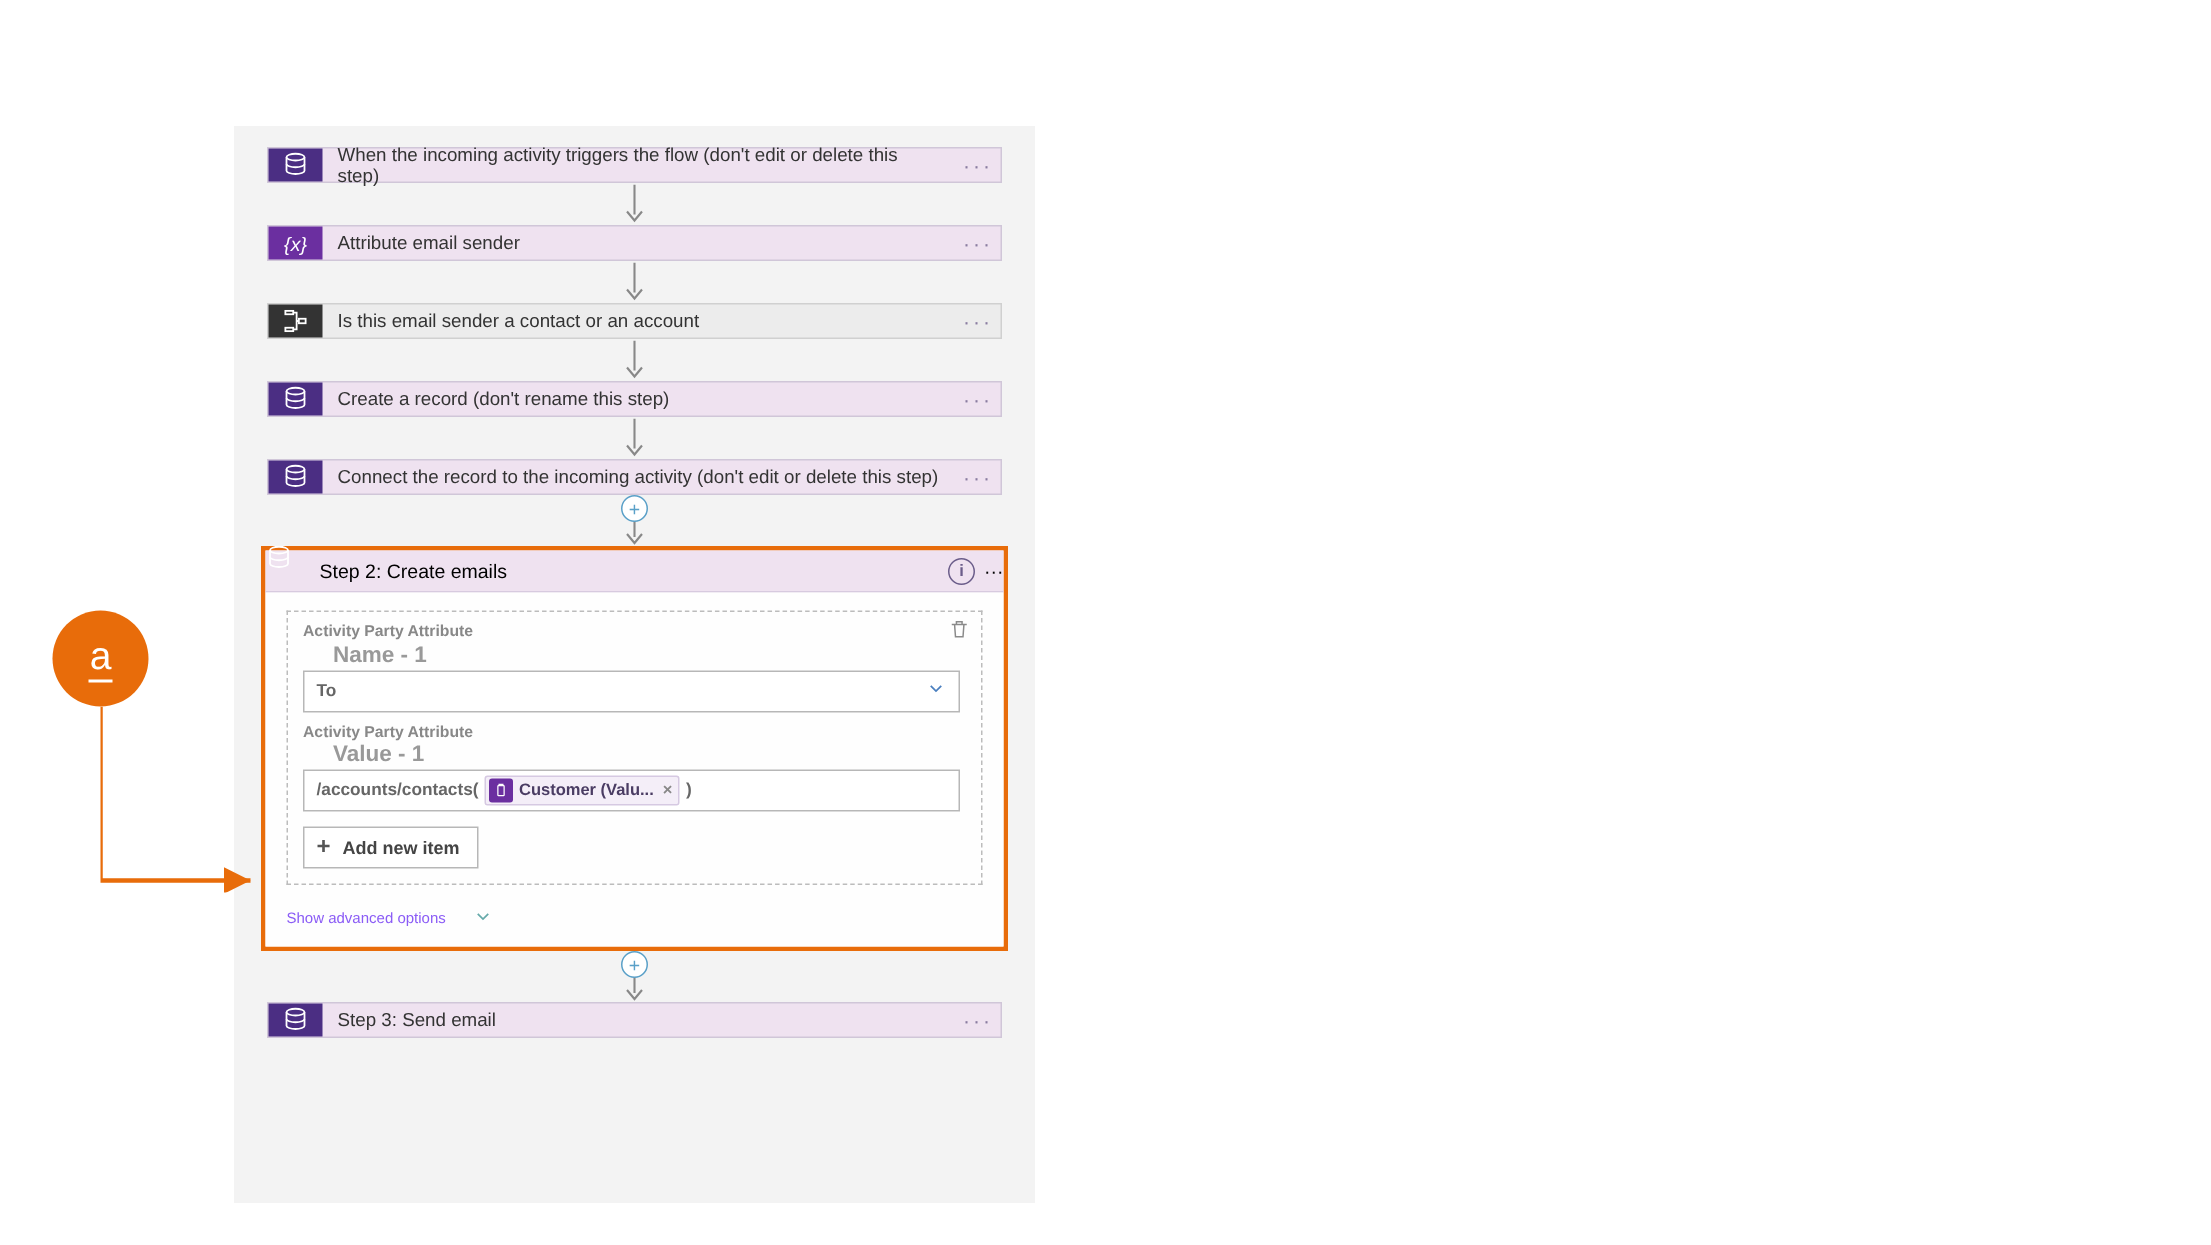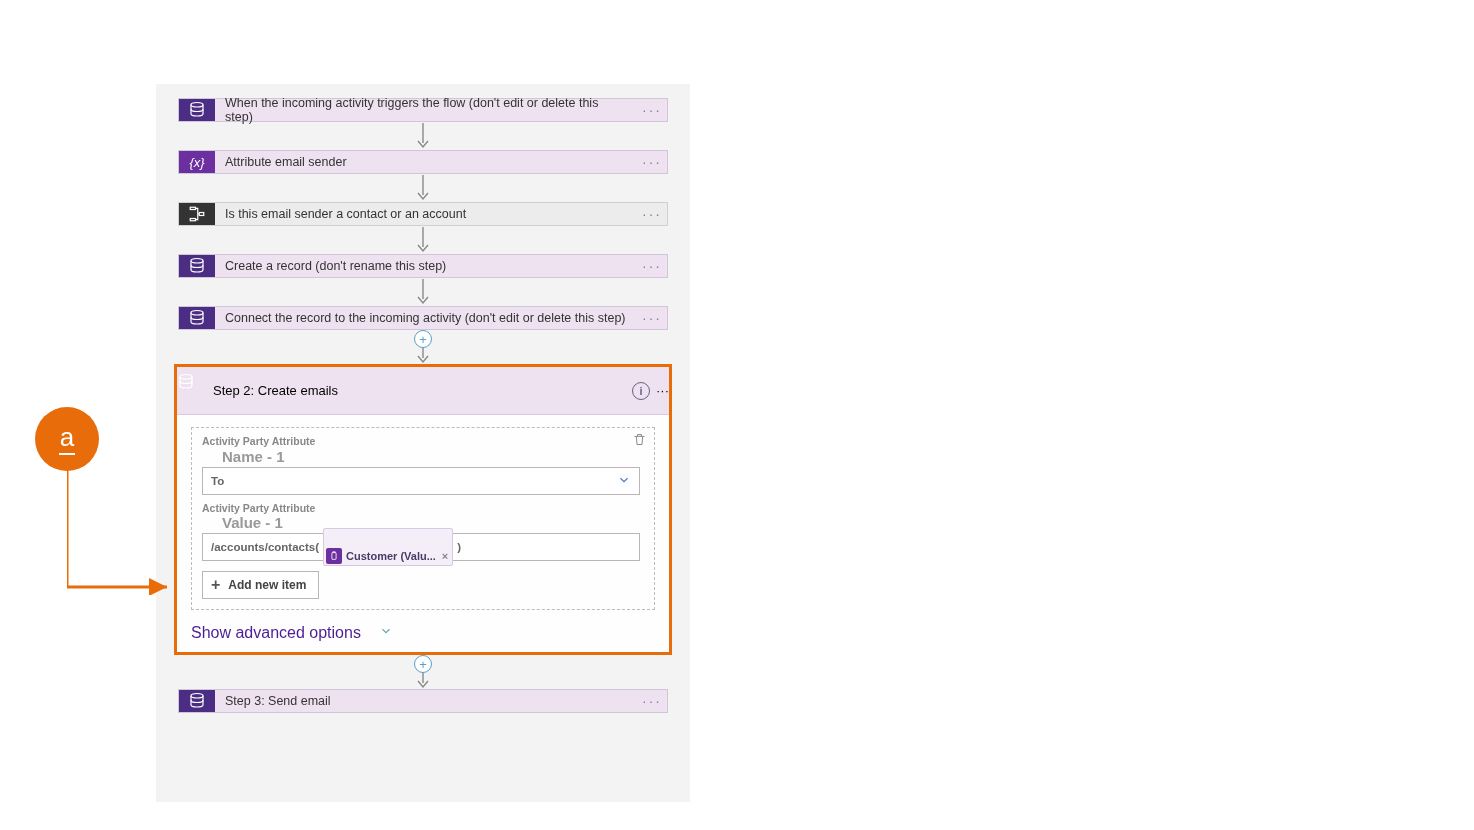--- a/index.html
+++ b/index.html
@@ -73,21 +73,21 @@
   
   .expanded {
     margin: 0 18px;
     border: 3px solid #e86c0a;
     background: #ffffff;
     position: relative;
   }
   .expanded .hdr {
     display: flex; align-items: center;
     background: #efe2f0;
-    height: 48px;
+    height: 28px;
     border-bottom: 1px solid #d7cadf;
   }
   .expanded .body {
     padding: 12px 14px 10px 14px;
     background: #fefefe;
   }
   .row { display: flex; align-items: center; margin-bottom: 10px; }
   .row .lbl {
     width: 100px; font-size: 11px; color: #666;
   }
@@ -117,21 +117,21 @@
     display: flex; align-items: center;
     padding: 0 8px; background: #fff;
     font-size: 11.5px; color: #666;
     position: relative;
   }
   .input-shell.narrow { width: 438px; }
   .input-shell .chev { position: absolute; right: 8px; color: #4a7fbf; }
   .token {
     display: inline-flex; align-items: center;
     background: #f4eef8; border: 1px solid #d6c9e2;
-    border-radius: 2px; padding: 19px 4px 1px 2px;
+    border-radius: 2px; padding: 1px 4px 1px 2px;
     margin: 0 4px; font-size: 11px; color: #4a3c63;
   }
   .token .ticon {
     width: 16px; height: 16px; background: #6b2fa0;
     display: inline-flex; align-items: center; justify-content: center;
     margin-right: 4px; border-radius: 2px;
   }
   .token .tx { color: #888; margin-left: 6px; cursor: pointer; }
   .del-icon {
     position: absolute; right: 6px; top: 4px;
@@ -139,21 +139,21 @@
     cursor: pointer;
   }
   .add-item {
     border: 1px solid #b7b7b7; display: inline-flex;
     align-items: center; padding: 4px 12px 4px 8px;
     font-size: 12px; color: #444; background: #fff;
     cursor: pointer;
   }
   .add-item .plus-sym { font-size: 16px; margin-right: 8px; color: #555; }
   .show-adv {
-    color: #4c1d95; font-size: 16px; margin-top: 6px;
+    color: #8b5cf6; font-size: 10px; margin-top: 6px;
     display: inline-flex; align-items: center; cursor: pointer; gap: 12px;
   }
   .show-adv .chev { margin-left: 6px; color: #7aa; }
 
   
   .callout {
     position: absolute;
     left: 35px; top: 407px;
     display: flex; align-items: flex-start;
     z-index: 5;

